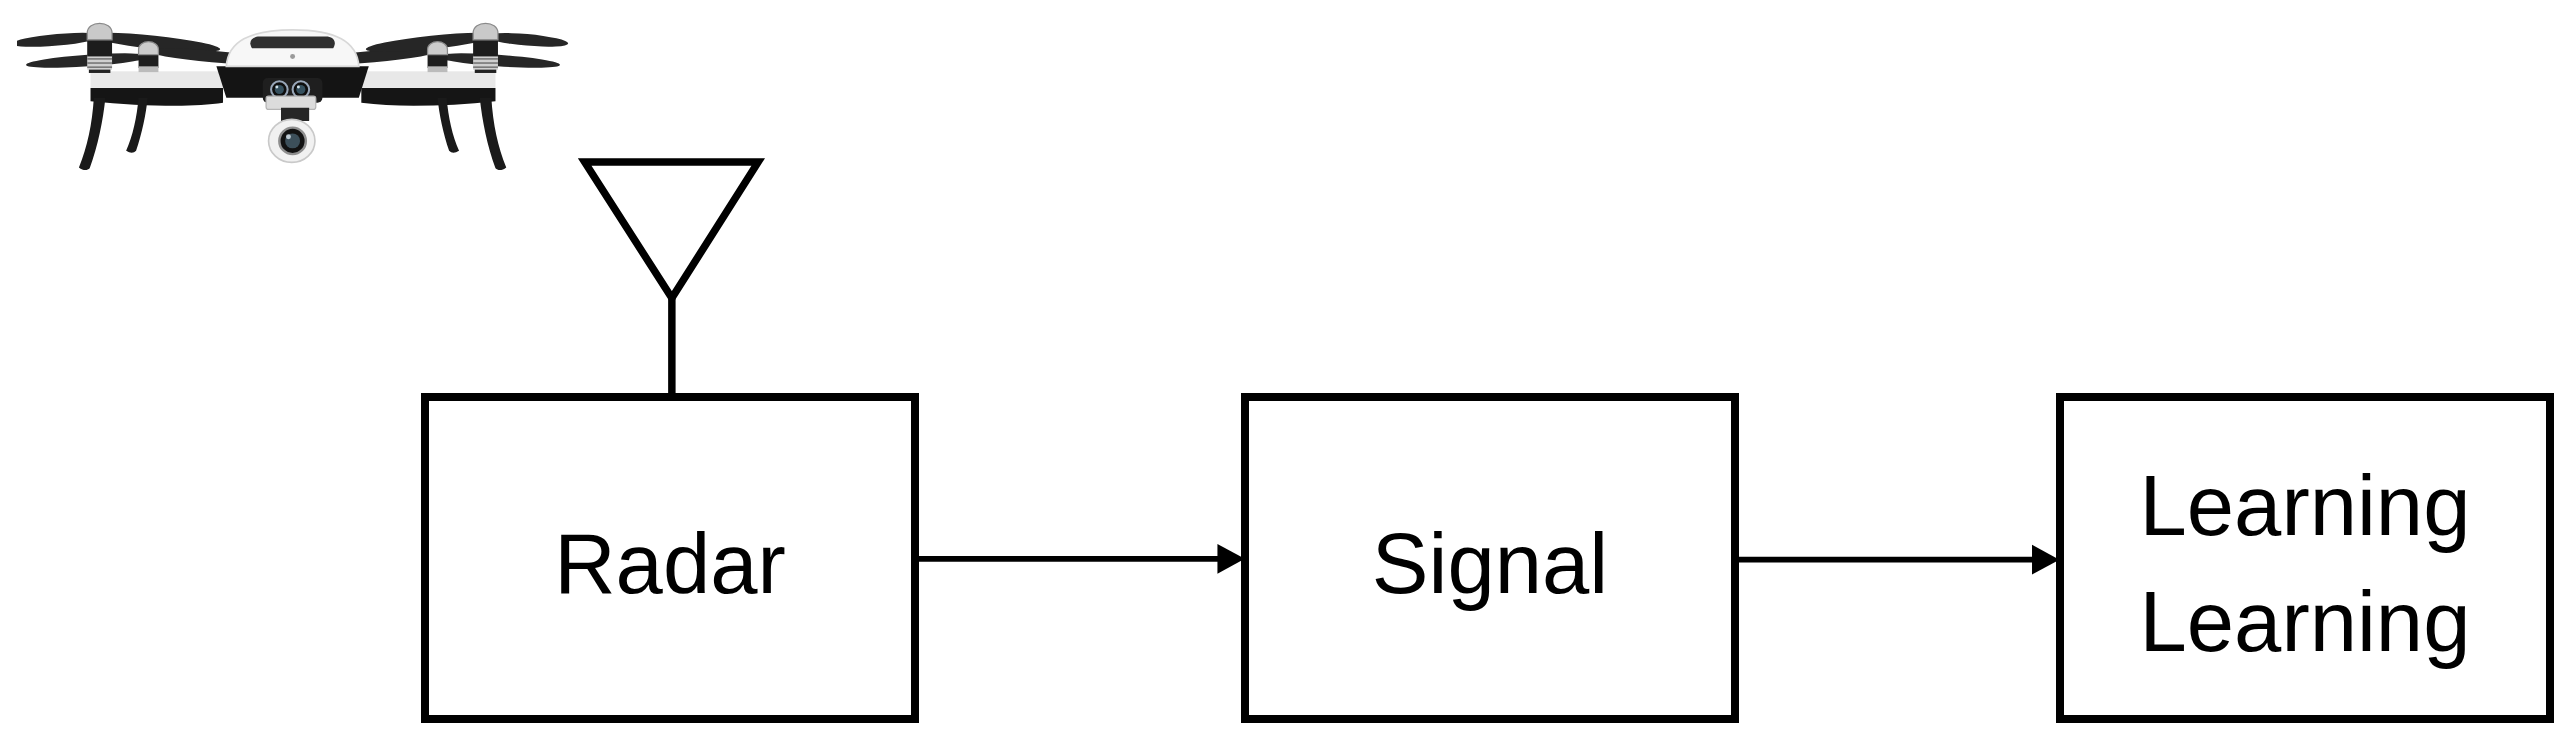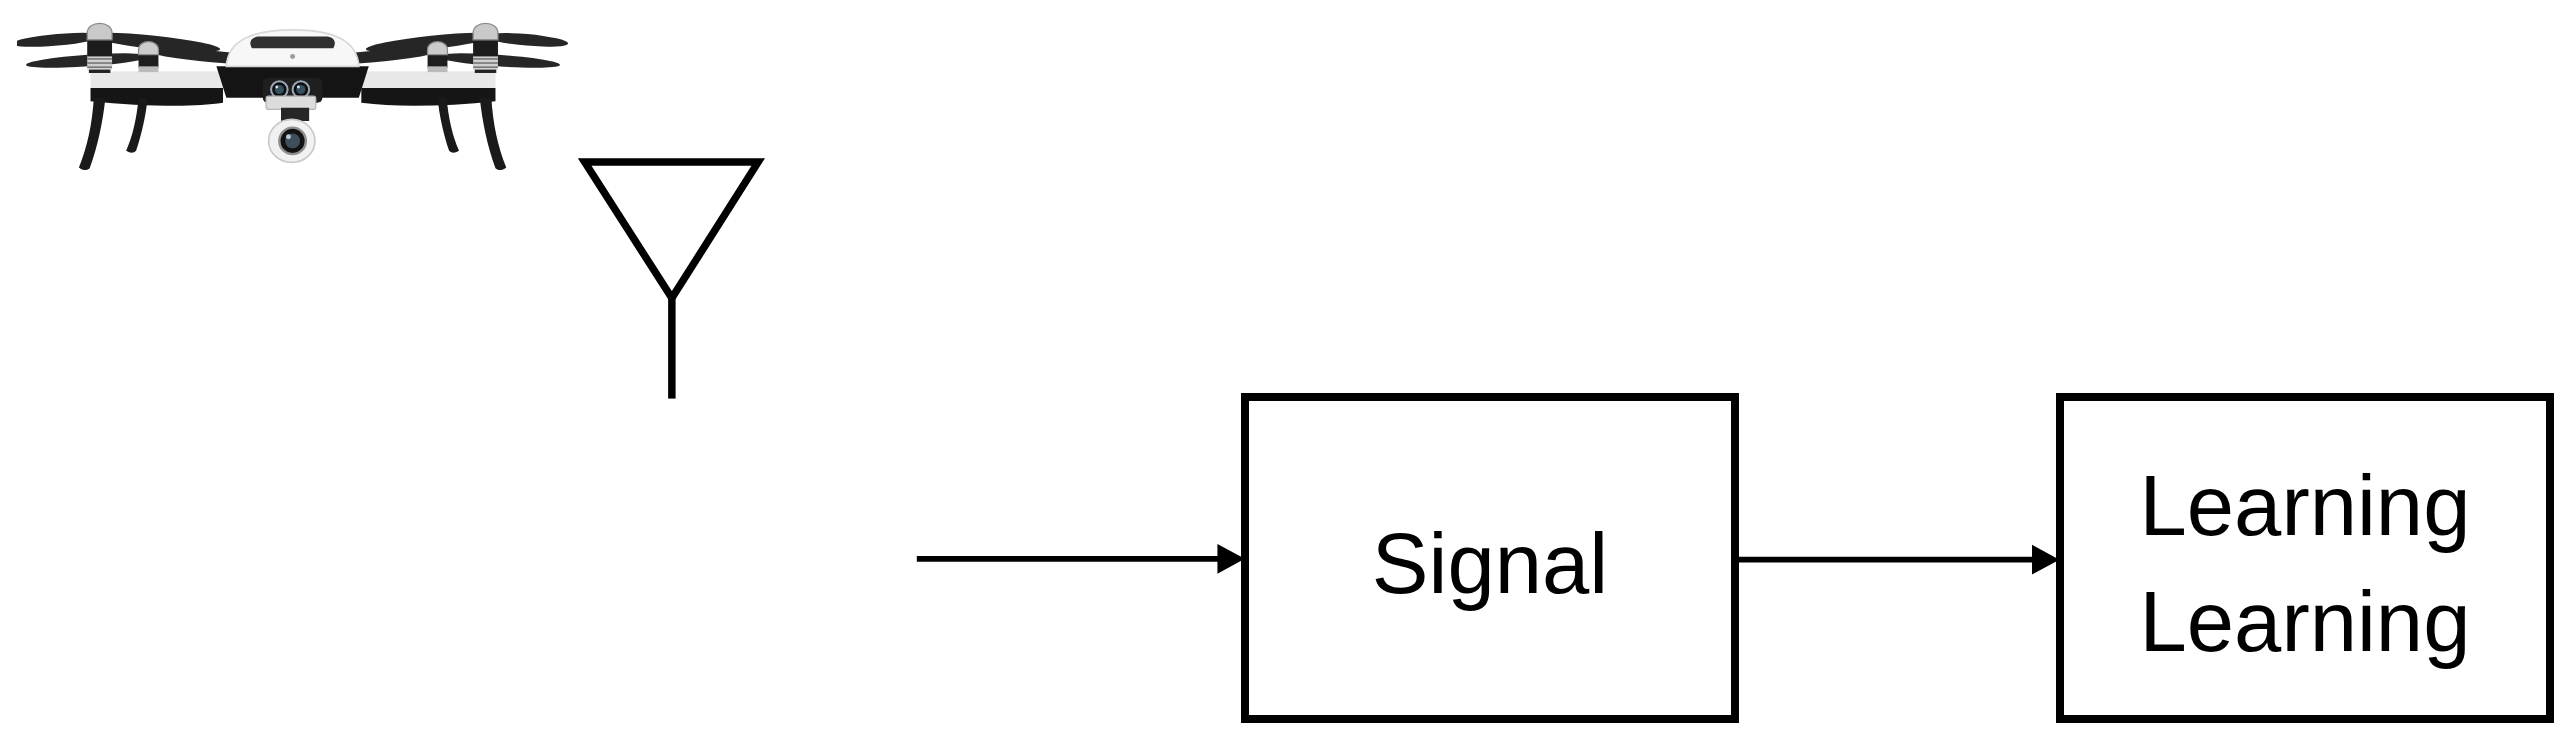--- a/index.html
+++ b/index.html
@@ -136,20 +136,23 @@
     <g>
       <line x1="1104" y1="673" x2="1468" y2="673" stroke="#000000" stroke-width="7"></line>
       <polygon points="1466,655 1466,691 1499,673" fill="#000000"></polygon>
     </g>
     <g>
       <line x1="2092" y1="674" x2="2449" y2="674" stroke="#000000" stroke-width="7"></line>
       <polygon points="2447,656 2447,692 2480,674" fill="#000000"></polygon>
     </g>
   </svg>
 
+  <div id="radar-box" class="node-box">
+    <div class="node-label">Radar</div>
+  </div>
 
   <div id="signal-box" class="node-box">
     <div class="node-label">Signal</div>
   </div>
 
   <div id="ml-box" class="node-box">
     <div class="node-label">Learning</div>
     <div class="node-label">Learning</div>
   </div>
 

